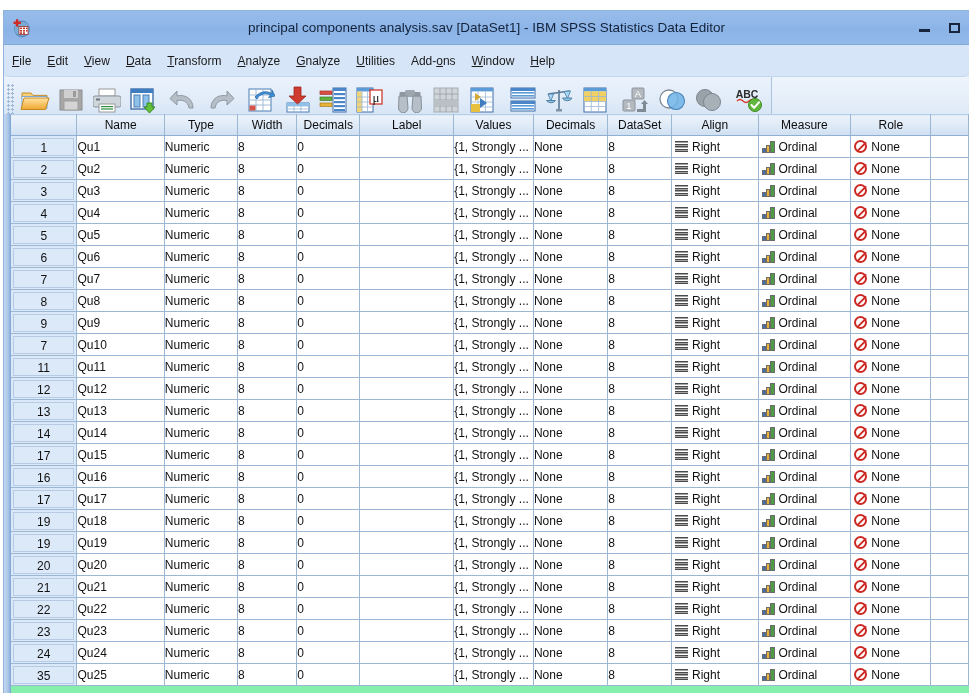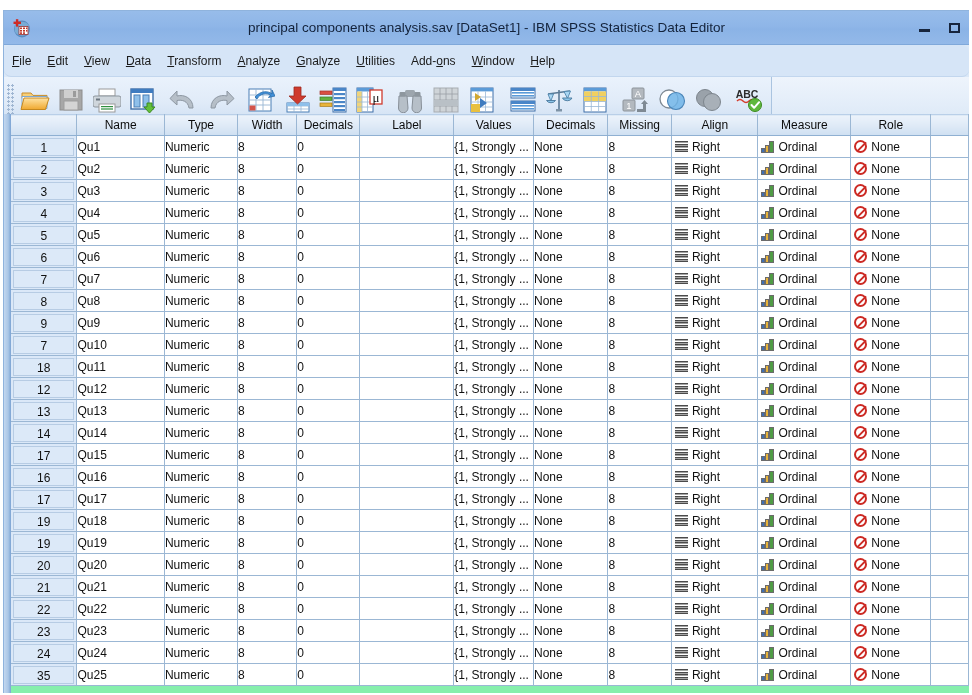--- a/index.html
+++ b/index.html
@@ -595,21 +595,21 @@
         <thead>
           <tr>
             <th class="corner"></th>
             <th>Name</th>
             <th>Type</th>
             <th>Width</th>
             <th>Decimals</th>
             <th>Label</th>
             <th>Values</th>
             <th>Decimals</th>
-            <th>Missing</th>
+            <th>DataSet</th>
             <th>Align</th>
             <th>Measure</th>
             <th>Role</th>
             <th class="blankcol"></th>
           </tr>
         </thead>
         <tbody id="sheet-body">
             <tr>
               <td class="rownum">
                 <span class="rn-inner">1</span>
@@ -965,21 +965,21 @@
               <td class="cell withicon">
                 <div class="cellflex">
                   <span class="ico-none"></span>
                   <span>None</span>
                 </div>
               </td>
               <td class="blankcol"></td>
             </tr>
             <tr>
               <td class="rownum">
-                <span class="rn-inner">18</span>
+                <span class="rn-inner">11</span>
               </td>
               <td class="cell"><span>Qu11</span></td>
               <td class="cell"><span>Numeric</span></td>
               <td class="cell"><span>8</span></td>
               <td class="cell"><span>0</span></td>
               <td class="cell"><span></span></td>
               <td class="cell"><span>{1, Strongly ...</span></td>
               <td class="cell"><span>None</span></td>
               <td class="cell"><span>8</span></td>
               <td class="cell withicon">

